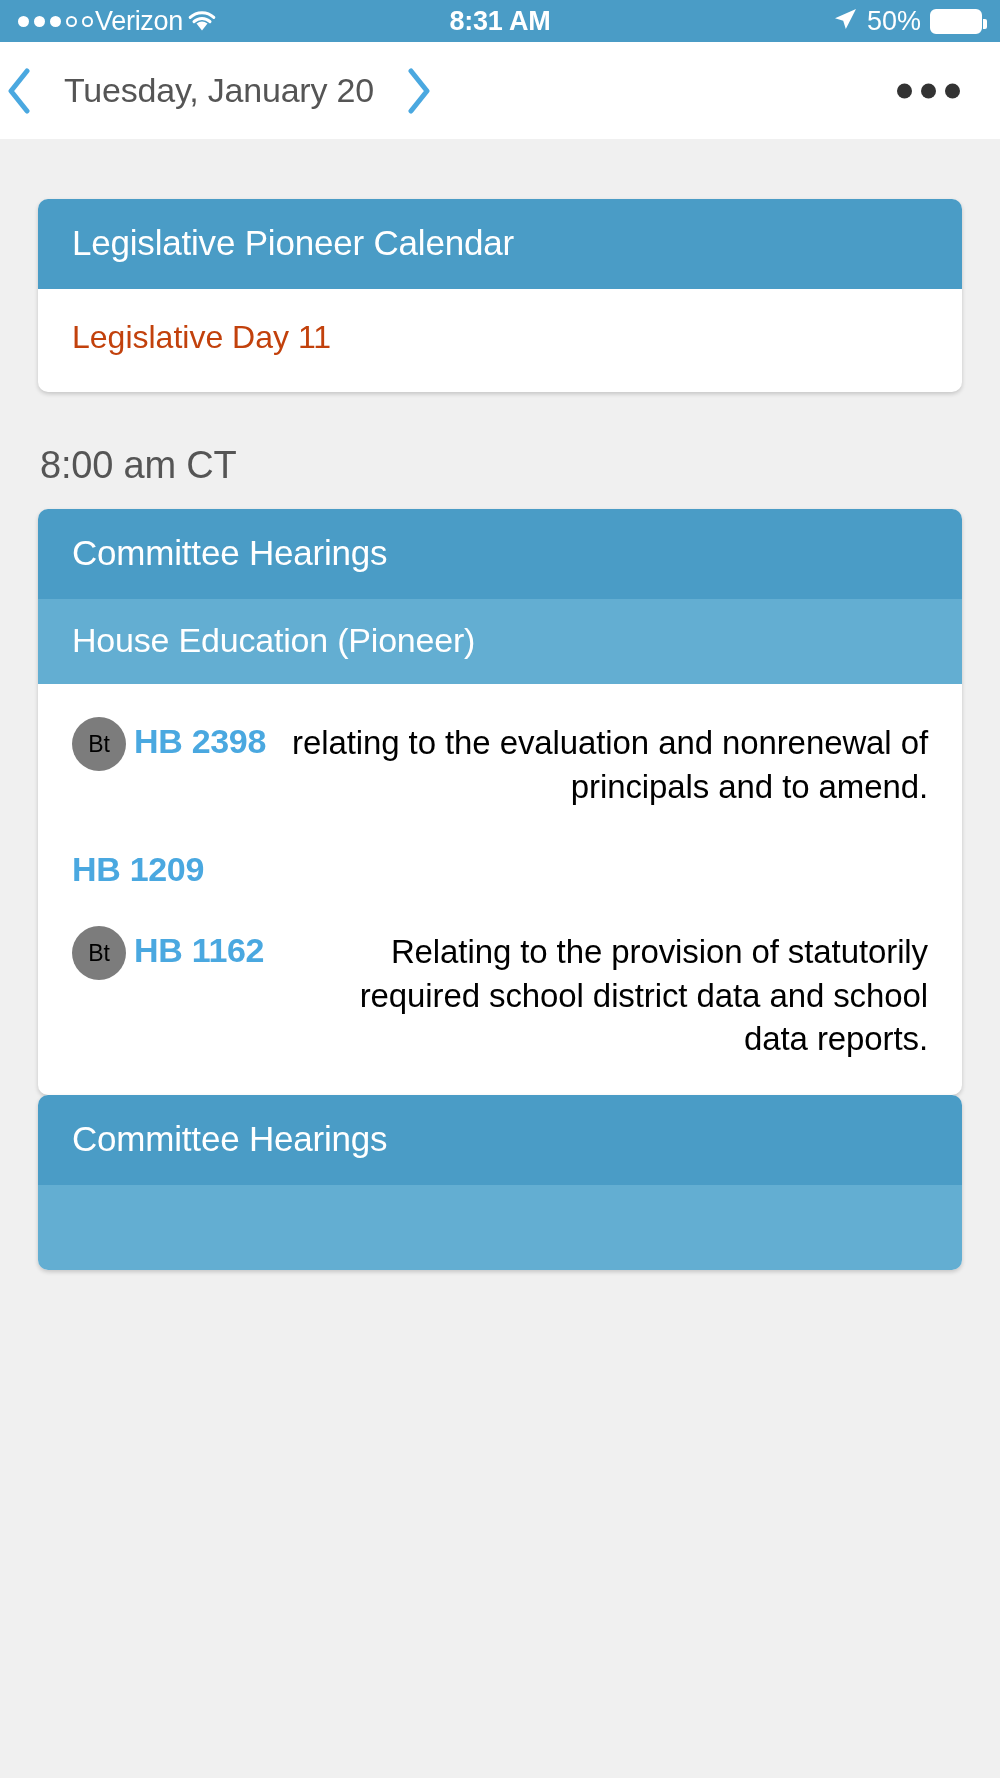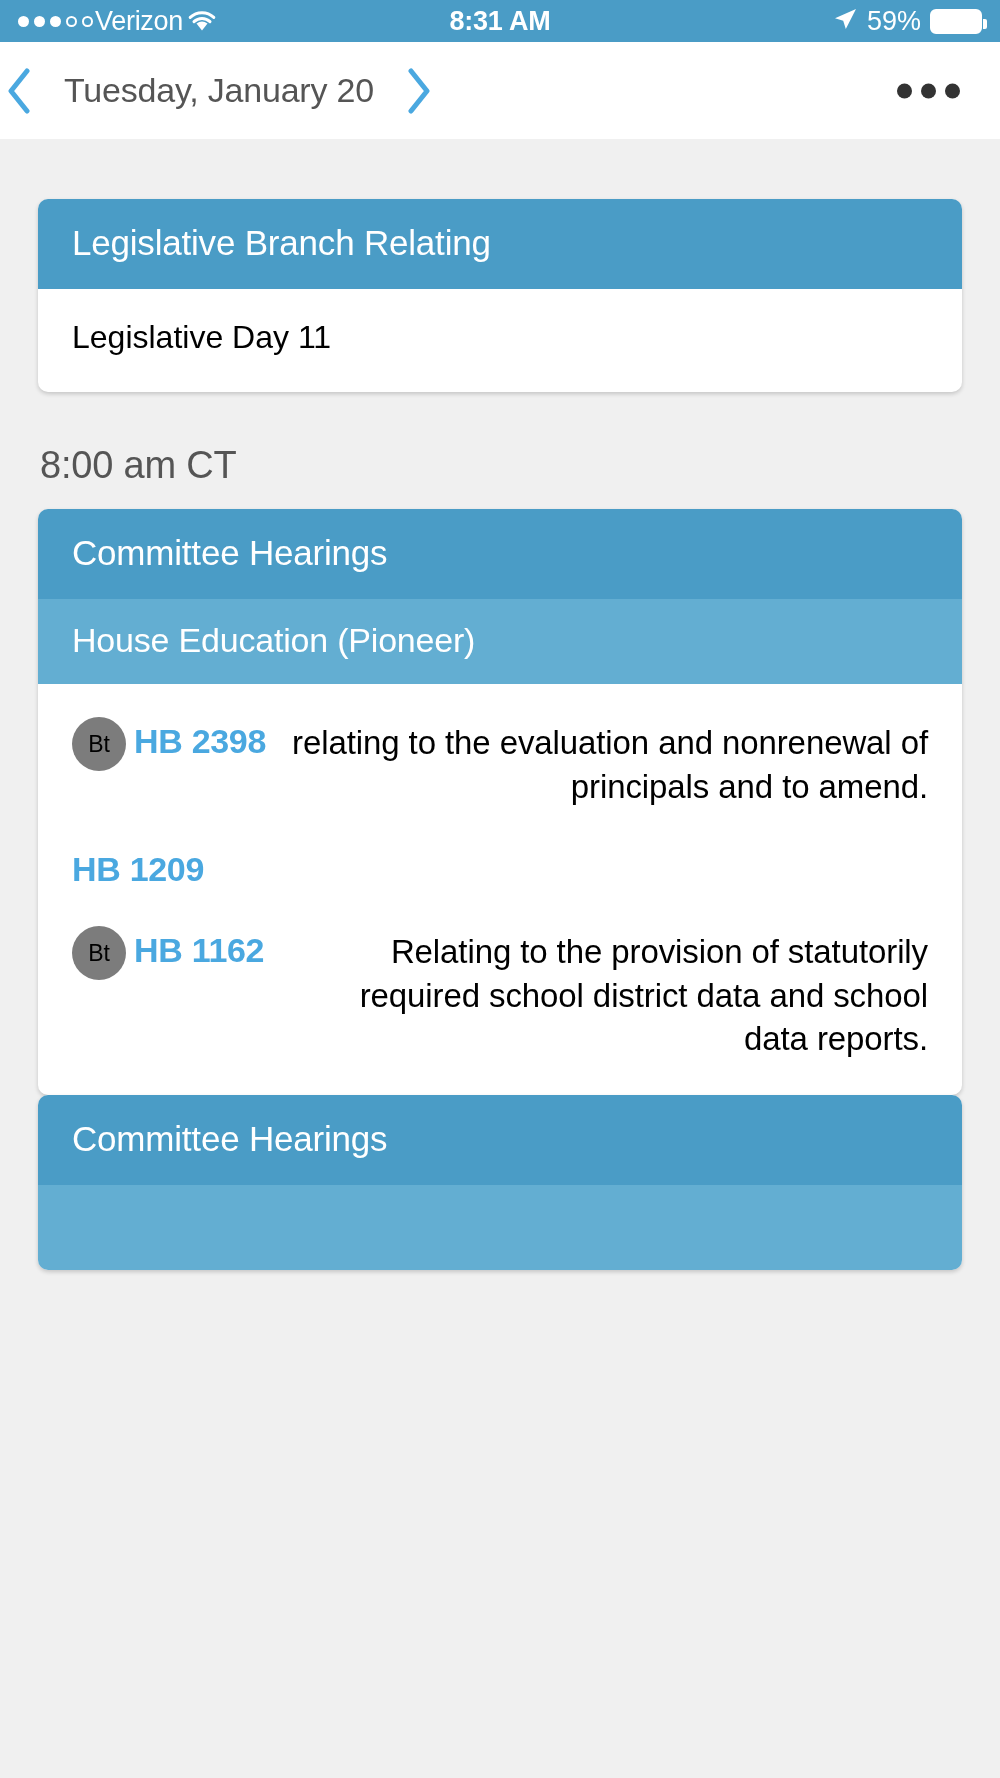--- a/index.html
+++ b/index.html
@@ -220,21 +220,21 @@
     font-size: 34px;
     padding: 22px 34px 24px 34px;
     letter-spacing: -0.2px;
   }
   .card-body {
     padding: 30px 34px 34px 34px;
   }
   .card-body-simple {
     padding: 30px 34px 36px 34px;
     font-size: 32px;
-    color: #000000;
+    color: #c2410c;
   }
 
   .time-header {
     font-size: 38px;
     color: #555555;
     margin: 52px 0 22px 2px;
     letter-spacing: -0.2px;
   }
 
   
@@ -313,21 +313,21 @@
         </svg>
       </span>
     </div>
     <div class="sb-center">8:31 AM</div>
     <div class="sb-right">
       <span>
         <svg width="26" height="26" viewBox="0 0 26 26">
           <path d="M24 3 L3 12.2 L11.2 14.8 L13.8 23 Z" fill="#ffffff"></path>
         </svg>
       </span>
-      <span class="battery-pct">59%</span>
+      <span class="battery-pct">50%</span>
       <span class="battery"></span>
     </div>
   </div>
 
 
   <div class="datebar">
     <div class="date-nav">
       <span class="chev">
         <svg width="26" height="46" viewBox="0 0 26 46">
           <path d="M21 3 L5 23 L21 43" stroke="#4aa8e0" stroke-width="5" fill="none" stroke-linecap="round" stroke-linejoin="round"></path>
@@ -345,21 +345,21 @@
         <i></i>
         <i></i>
     </div>
   </div>
 
   <div class="content">
 
     <div class="spacer-top"></div>
 
     <div class="card">
-      <div class="card-header">Legislative Branch Relating</div>
+      <div class="card-header">Legislative Pioneer Calendar</div>
       <div class="card-body-simple">Legislative Day 11</div>
     </div>
 
     <div class="time-header">8:00 am CT</div>
     <div class="card">
       <div class="card-header">Committee Hearings</div>
       <div class="card-subheader">House Education (Pioneer)</div>
       <div class="card-body">
 
         <div class="bill-row">

